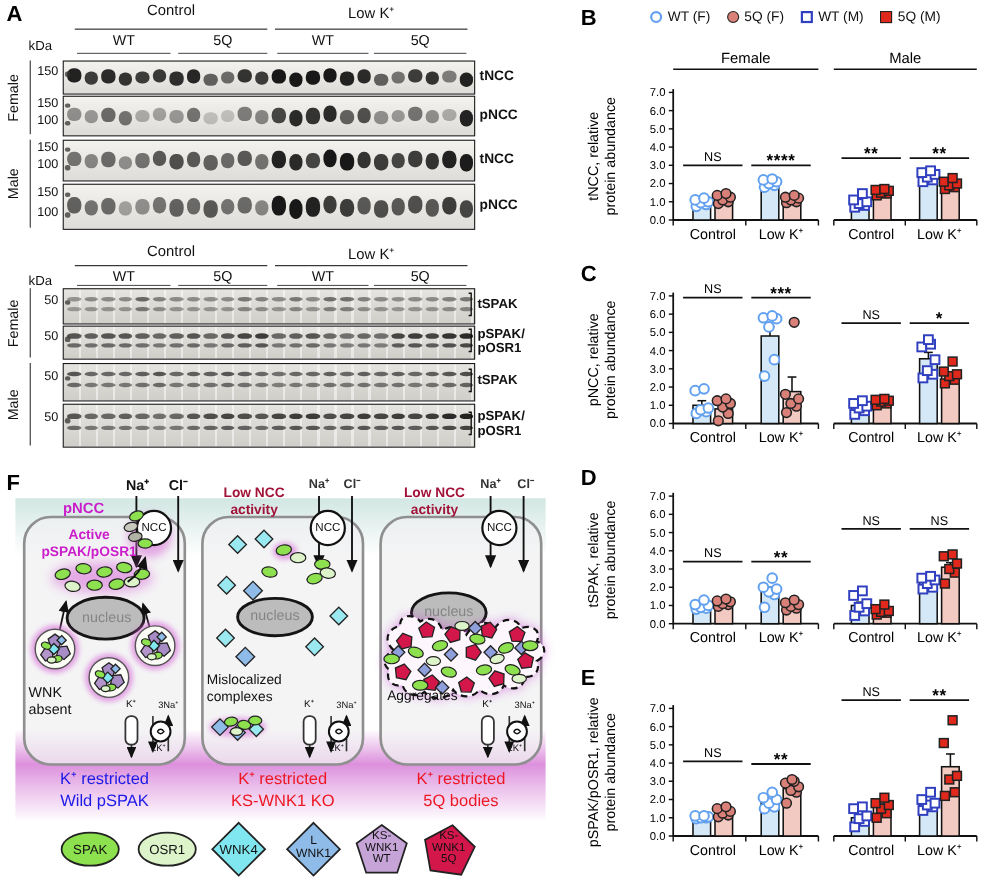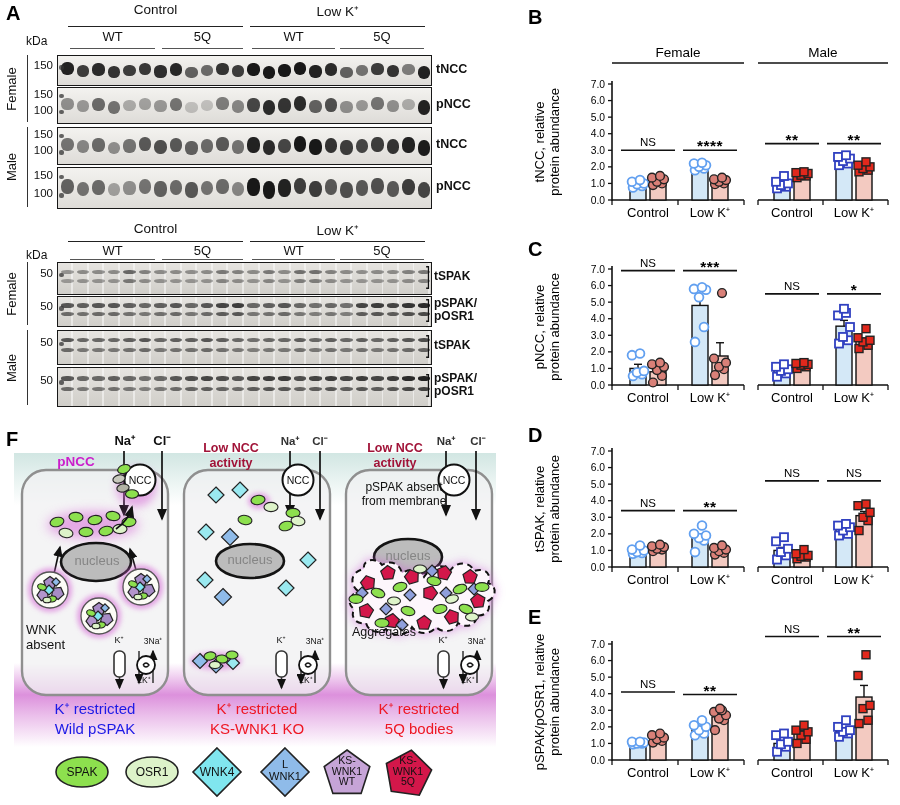--- a/index.html
+++ b/index.html
@@ -41,20 +41,38 @@
 
 <div id="fig">
 
   <div class="plabel" style="left:6px;top:2px;">A</div>
   <div class="plabel" style="left:528px;top:6px;">B</div>
   <div class="plabel" style="left:528px;top:238px;">C</div>
   <div class="plabel" style="left:528px;top:424px;">D</div>
   <div class="plabel" style="left:528px;top:606px;">E</div>
   <div class="plabel" style="left:6px;top:428px;">F</div>
 
+  <div id="legendTop">
+      <div class="leg-item">
+        <span class="glyph g-circ-open"></span>
+        <span>WT (F)</span>
+      </div>
+      <div class="leg-item">
+        <span class="glyph g-circ-fill"></span>
+        <span>5Q (F)</span>
+      </div>
+      <div class="leg-item">
+        <span class="glyph g-sq-open"></span>
+        <span>WT (M)</span>
+      </div>
+      <div class="leg-item">
+        <span class="glyph g-sq-fill"></span>
+        <span>5Q (M)</span>
+      </div>
+    </div>
 
   <div id="panelA">
       <div class="hdr-text" style="left: 68px; width: 175px; top: 2px;">Control</div>
       <div class="hdr-line" style="left: 68px; width: 175px; top: 26px;"></div>
       <div class="hdr-text" style="left: 250px; width: 175px; top: 2px;">Low K⁺</div>
       <div class="hdr-line" style="left: 250px; width: 175px; top: 26px;"></div>
       <div class="sub-text" style="left: 70px; width: 85px; top: 29px;">WT</div>
       <div class="sub-line" style="left: 70px; width: 85px; top: 48px;"></div>
       <div class="sub-text" style="left: 162px; width: 81px; top: 29px;">5Q</div>
       <div class="sub-line" style="left: 162px; width: 81px; top: 48px;"></div>
@@ -1059,46 +1077,48 @@
         <polygon points="285,323 309,347 285,371 261,347" fill="#8fbbe9" stroke="#222" stroke-width="1.6"></polygon>
         <polygon points="347.0,325.0 369.8,341.6 361.1,368.4 332.9,368.4 324.2,341.6" fill="#c6a4d7" stroke="#222" stroke-width="1.6"></polygon>
         <polygon points="411.3,325.2 431.6,344.8 419.3,370.2 391.3,366.3 386.4,338.5" fill="#d3174a" stroke="#222" stroke-width="1.6"></polygon>
       </svg>
 
     
     <div class="pf-text" style="left:107px;top:8px;width:36px;font-weight:bold;font-size:13px;">Na⁺</div>
     <div class="pf-text" style="left:144px;top:8px;width:36px;font-weight:bold;font-size:13px;">Cl⁻</div>
     <div class="pf-text" style="left:120px;top:49px;width:40px;font-size:10.5px;">NCC</div>
     <div class="pf-text" style="left:44px;top:29px;width:64px;font-weight:bold;font-size:13.5px;color:#cb1ecb;">pNCC</div>
+    <div class="pf-text pre" style="left:24px;top:54px;width:114px;font-weight:bold;font-size:12.5px;color:#cb1ecb;">Active
+pSPAK/pOSR1</div>
     <div class="pf-text" style="left:61px;top:128px;width:72px;font-size:13px;color:#858585;">nucleus</div>
     <div class="pf-text pre" style="left:26px;top:197px;width:64px;font-size:13px;text-align:left;">WNK
 absent</div>
     <div class="pf-text" style="left:103px;top:210px;width:32px;font-size:9px;">K⁺</div>
     <div class="pf-text" style="left:135px;top:212px;width:36px;font-size:8.5px;">3Na⁺</div>
     <div class="pf-text" style="left:126px;top:251px;width:36px;font-size:8.5px;">2K⁺</div>
 
     
     <div class="pf-text" style="left:272px;top:10px;width:36px;font-weight:600;font-size:11.5px;color:#333;">Na⁺</div>
     <div class="pf-text" style="left:302px;top:10px;width:36px;font-weight:600;font-size:11.5px;color:#333;">Cl⁻</div>
     <div class="pf-text" style="left:278px;top:49px;width:40px;font-size:10.5px;">NCC</div>
     <div class="pf-text pre" style="left:190px;top:16px;width:82px;font-weight:bold;font-size:12.5px;color:#a11338;">Low NCC
 activity</div>
     <div class="pf-text" style="left:214px;top:127px;width:72px;font-size:13px;color:#858585;">nucleus</div>
+    <div class="pf-text pre" style="left:188px;top:186px;width:112px;font-size:12.5px;text-align:left;">Mislocalized
+complexes</div>
     <div class="pf-text" style="left:265px;top:210px;width:32px;font-size:9px;">K⁺</div>
     <div class="pf-text" style="left:297px;top:212px;width:36px;font-size:8.5px;">3Na⁺</div>
     <div class="pf-text" style="left:288px;top:251px;width:36px;font-size:8.5px;">2K⁺</div>
 
     
     <div class="pf-text" style="left:428px;top:10px;width:36px;font-weight:600;font-size:11.5px;color:#333;">Na⁺</div>
     <div class="pf-text" style="left:460px;top:10px;width:36px;font-weight:600;font-size:11.5px;color:#333;">Cl⁻</div>
     <div class="pf-text" style="left:434px;top:49px;width:40px;font-size:10.5px;">NCC</div>
     <div class="pf-text pre" style="left:352px;top:16px;width:86px;font-weight:bold;font-size:12.5px;color:#a11338;">Low NCC
 activity</div>
-    <div class="pf-text pre" style="left:348px;top:56px;width:112px;font-size:12px;">pSPAK absent
-from membrane</div>
     <div class="pf-text" style="left:372px;top:123px;width:72px;font-size:13px;color:#858585;">nucleus</div>
     <div class="pf-text" style="left:352px;top:200px;width:90px;font-size:12.5px;text-align:left;">Aggregates</div>
     <div class="pf-text" style="left:427px;top:210px;width:32px;font-size:9px;">K⁺</div>
     <div class="pf-text" style="left:459px;top:212px;width:36px;font-size:8.5px;">3Na⁺</div>
     <div class="pf-text" style="left:450px;top:251px;width:36px;font-size:8.5px;">2K⁺</div>
 
     
     <div class="fcap" style="left: 22px; top: 274px; width: 146px; color: rgb(28, 25, 230);">
       <span class="fcap-l1">K⁺ restricted</span><br>
       <span class="fcap-l2">Wild pSPAK</span>

